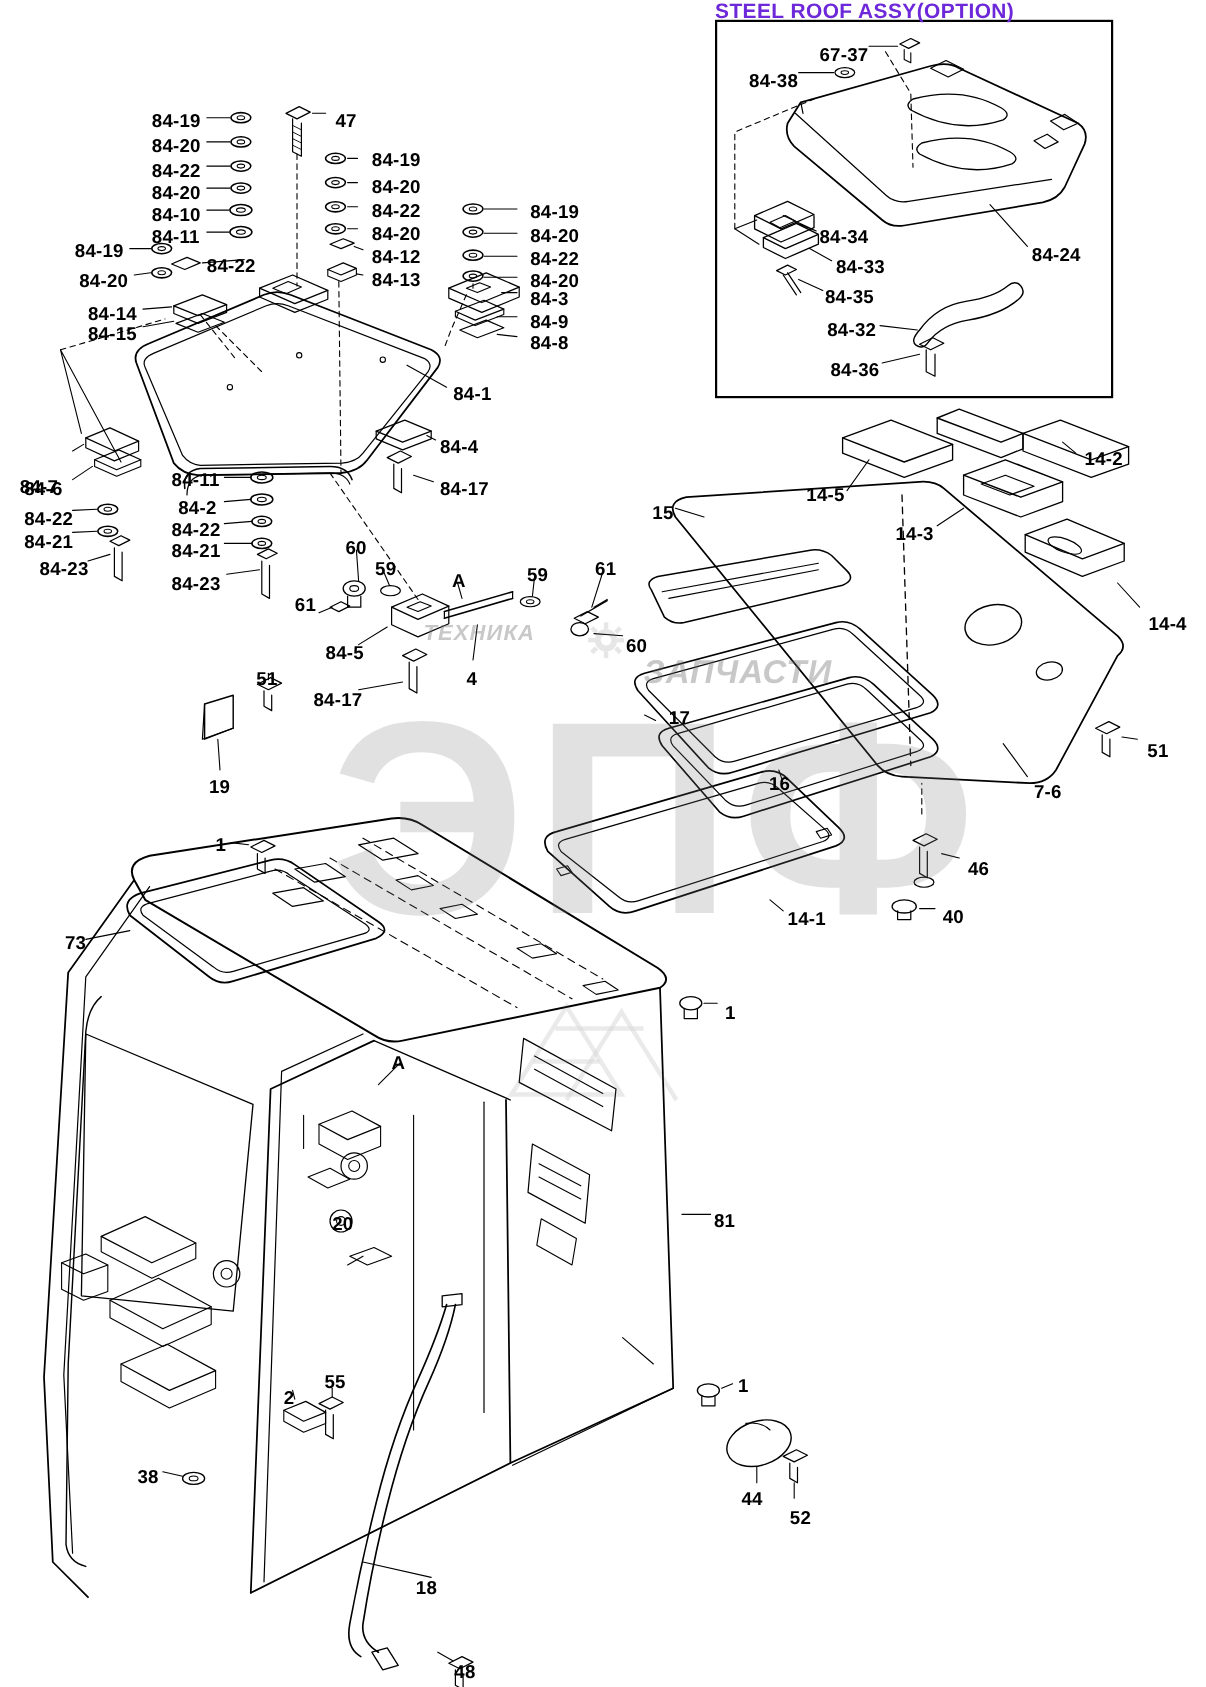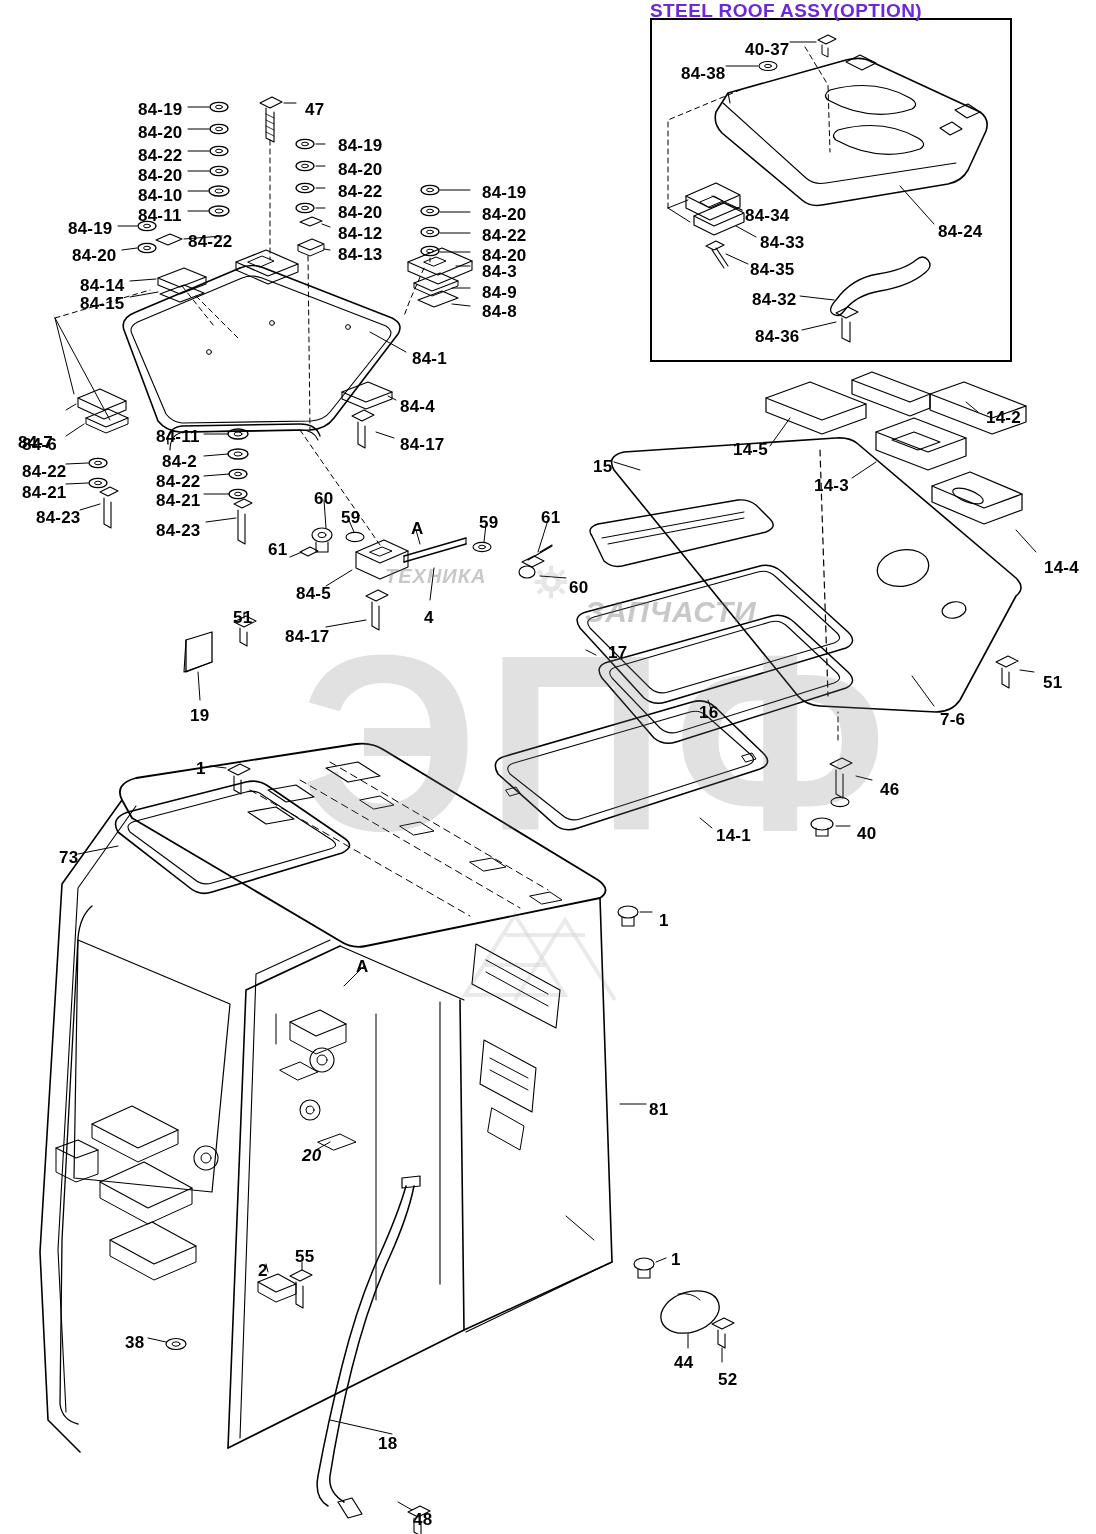--- a/index.html
+++ b/index.html
@@ -595,30 +595,30 @@
   <div class="lbl" style="left:1044px; top:558px;">14-4</div>
   <div class="lbl" style="left:1043px; top:673px;">51</div>
   <div class="lbl" style="left:940px; top:710px;">7-6</div>
   <div class="lbl" style="left:880px; top:780px;">46</div>
   <div class="lbl" style="left:857px; top:824px;">40</div>
   <div class="lbl" style="left:196px; top:759px;">1</div>
   <div class="lbl" style="left:59px;  top:848px;">73</div>
   <div class="lbl" style="left:356px; top:957px;">A</div>
   <div class="lbl" style="left:659px; top:911px;">1</div>
   <div class="lbl" style="left:649px; top:1100px;">81</div>
-  <div class="lbl" style="left:302px; top:1146px;font-style:italic;">20</div>
+  <div class="lbl" style="left:302px; top:1103px;">20</div>
   <div class="lbl" style="left:258px; top:1261px;">2</div>
   <div class="lbl" style="left:295px; top:1247px;">55</div>
   <div class="lbl" style="left:125px; top:1333px;">38</div>
   <div class="lbl" style="left:671px; top:1250px;">1</div>
   <div class="lbl" style="left:674px; top:1353px;">44</div>
   <div class="lbl" style="left:718px; top:1370px;">52</div>
   <div class="lbl" style="left:378px; top:1434px;">18</div>
   <div class="lbl" style="left:413px; top:1510px;">48</div>
-  <div class="lbl" style="left:745px; top:40px;">40-37</div>
+  <div class="lbl" style="left:745px; top:40px;">67-37</div>
   <div class="lbl" style="left:681px; top:64px;">84-38</div>
   <div class="lbl" style="left:745px; top:206px;">84-34</div>
   <div class="lbl" style="left:760px; top:233px;">84-33</div>
   <div class="lbl" style="left:750px; top:260px;">84-35</div>
   <div class="lbl" style="left:752px; top:290px;">84-32</div>
   <div class="lbl" style="left:755px; top:327px;">84-36</div>
   <div class="lbl" style="left:938px; top:222px;">84-24</div>
 
 </div>
 

